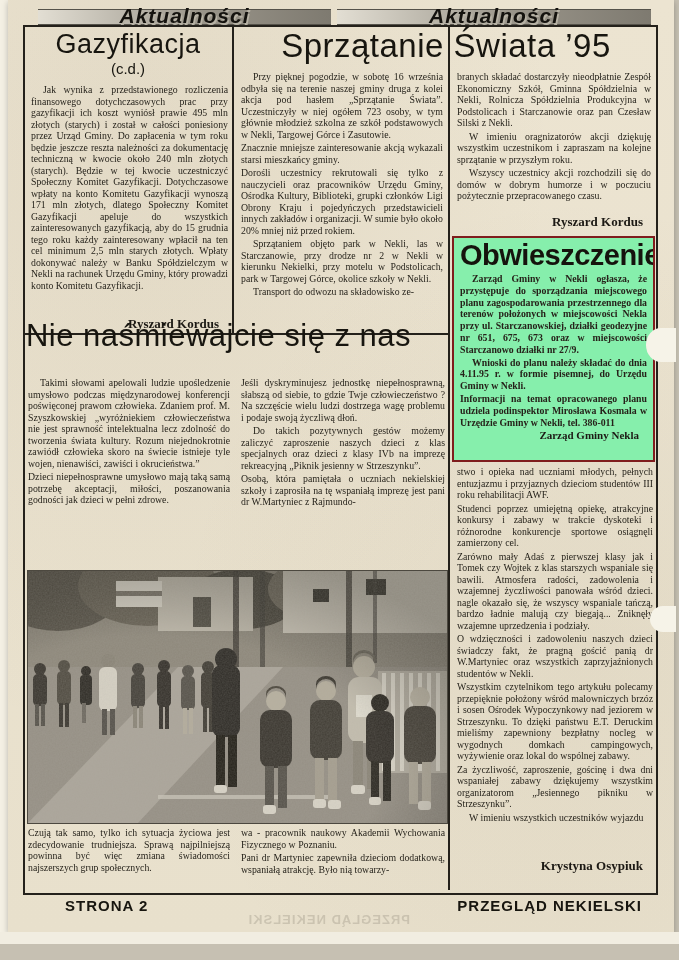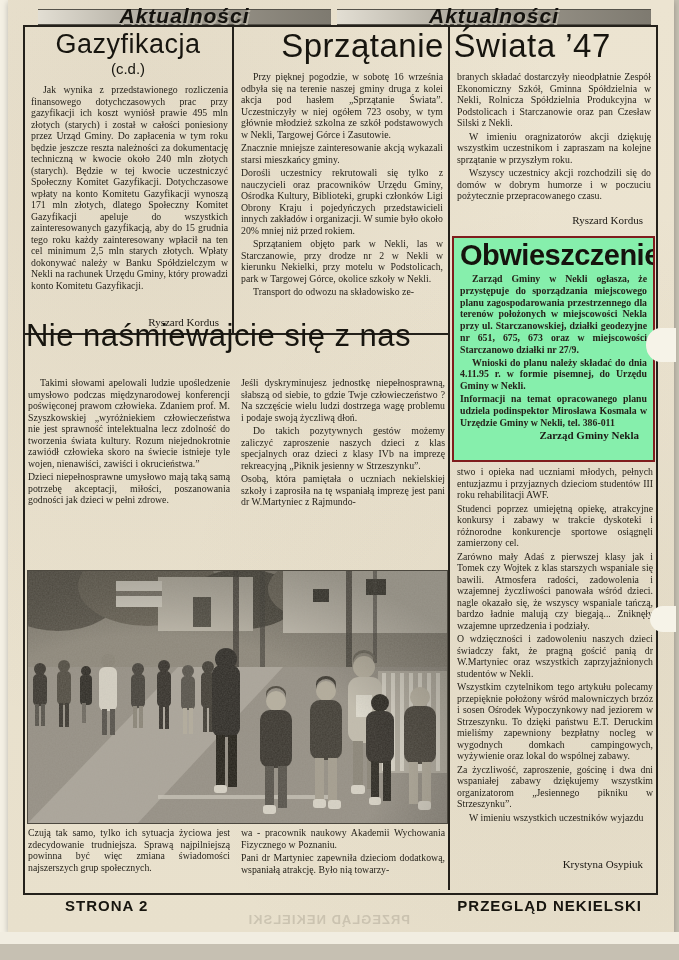--- a/index.html
+++ b/index.html
@@ -30,21 +30,21 @@
   .headline{position:absolute;font-family:"Liberation Sans",sans-serif;font-weight:normal;color:#17150f;text-align:center;line-height:1;}
   .h-gaz{left:27px;top:31px;width:202px;font-size:27px;letter-spacing:.5px;}
   .h-gaz-sub{left:27px;top:61px;width:202px;font-size:15px;}
   .h-spr{left:238px;top:29px;width:416px;font-size:33px;letter-spacing:.5px;}
   .h-nie{left:25px;top:320px;width:387px;font-size:31px;letter-spacing:.5px;}
 
   
   .col{position:absolute;font-size:9.8px;line-height:11.5px;color:#211e17;text-align:justify;overflow:hidden;}
   .col p{margin:0 0 2px 0;text-indent:12px;}
   .col p.flush{text-indent:0;}
-  .byline{position:absolute;font-weight:normal;font-size:11px;color:#1c1914;text-align:right;}
+  .byline{position:absolute;font-weight:bold;font-size:13px;color:#1c1914;text-align:right;}
 
   .gaz-body{left:31px;top:84px;width:197px;height:228px;}
   .gaz-byline{left:31px;top:316px;width:188px;}
   .spr-c1{left:241px;top:71px;width:202px;height:278px;}
   .spr-c2{left:457px;top:71px;width:194px;height:142px;}
   .spr-byline{left:457px;top:214px;width:186px;}
 
   
   .obw{position:absolute;left:452px;top:236px;width:203px;height:226px;border:2px solid #7f1d1d;
     background:#86efac;box-sizing:border-box;padding:3px 6px;overflow:hidden;}
@@ -99,21 +99,21 @@
   <div class="vrule2"></div>
   <div class="hrule1"></div>
 
   <div class="headline h-gaz">Gazyfikacja</div>
   <div class="headline h-gaz-sub">(c.d.)</div>
   <div class="col gaz-body">
     <p>Jak wynika z przedstawionego rozliczenia finansowego dotychczasowych prac przy gazyfikacji ich koszt wyniósł prawie 495 mln złotych (starych) i został w całości poniesiony przez Urząd Gminy. Do zapłacenia w tym roku będzie jeszcze reszta należności za dokumentację techniczną w kwocie około 240 mln złotych (starych). Będzie w tej kwocie uczestniczyć Społeczny Komitet Gazyfikacji. Dotychczasowe wpłaty na konto Komitetu Gazyfikacji wynoszą 171 mln złotych, dlatego Społeczny Komitet Gazyfikacji apeluje do wszystkich zainteresowanych gazyfikacją, aby do 15 grudnia tego roku każdy zainteresowany wpłacił na ten cel minimum 2,5 mln starych złotych. Wpłaty dokonywać należy w Banku Spółdzielczym w Nekli na rachunek Urzędu Gminy, który prowadzi konto Komitetu Gazyfikacji.</p>
   </div>
   <div class="byline gaz-byline">Ryszard Kordus</div>
 
-  <div class="headline h-spr">Sprzątanie Świata ’47</div>
+  <div class="headline h-spr">Sprzątanie Świata ’95</div>
   <div class="col spr-c1">
     <p>Przy pięknej pogodzie, w sobotę 16 września odbyła się na terenie naszej gminy druga z kolei akcja pod hasłem „Sprzątanie Świata”. Uczestniczyły w niej ogółem 723 osoby, w tym głównie młodzież szkolna ze szkół podstawowych w Nekli, Targowej Górce i Zasutowie.</p>
     <p class="flush">Znacznie mniejsze zainteresowanie akcją wykazali starsi mieszkańcy gminy.</p>
     <p class="flush">Dorośli uczestnicy rekrutowali się tylko z nauczycieli oraz pracowników Urzędu Gminy, Ośrodka Kultury, Biblioteki, grupki członków Ligi Obrony Kraju i pojedyńczych przedstawicieli innych zakładów i organizacji. W sumie było około 20% mniej niż przed rokiem.</p>
     <p>Sprzątaniem objęto park w Nekli, las w Starczanowie, przy drodze nr 2 w Nekli w kierunku Nekielki, przy motelu w Podstolicach, park w Targowej Górce, okolice szkoły w Nekli.</p>
     <p>Transport do odwozu na składowisko ze-</p>
   </div>
   <div class="col spr-c2">
     <p class="flush">branych składać dostarczyły nieodpłatnie Zespół Ekonomiczny Szkół, Gminna Spółdzielnia w Nekli, Rolnicza Spółdzielnia Produkcyjna w Podstolicach i Starczanowie oraz pan Czesław Silski z Nekli.</p>
     <p>W imieniu oragnizatorów akcji dziękuję wszystkim uczestnikom i zapraszam na kolejne sprzątanie w przyszłym roku.</p>

